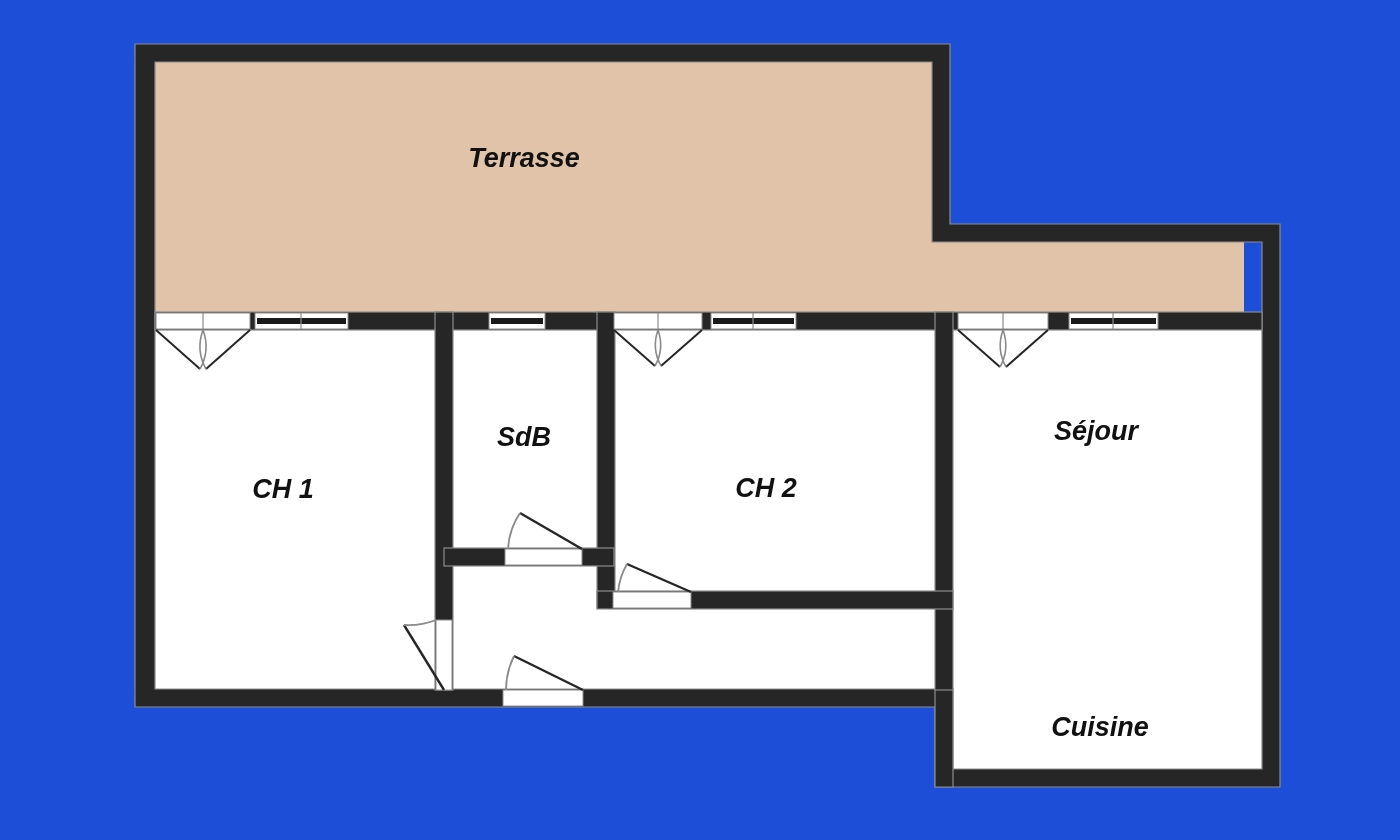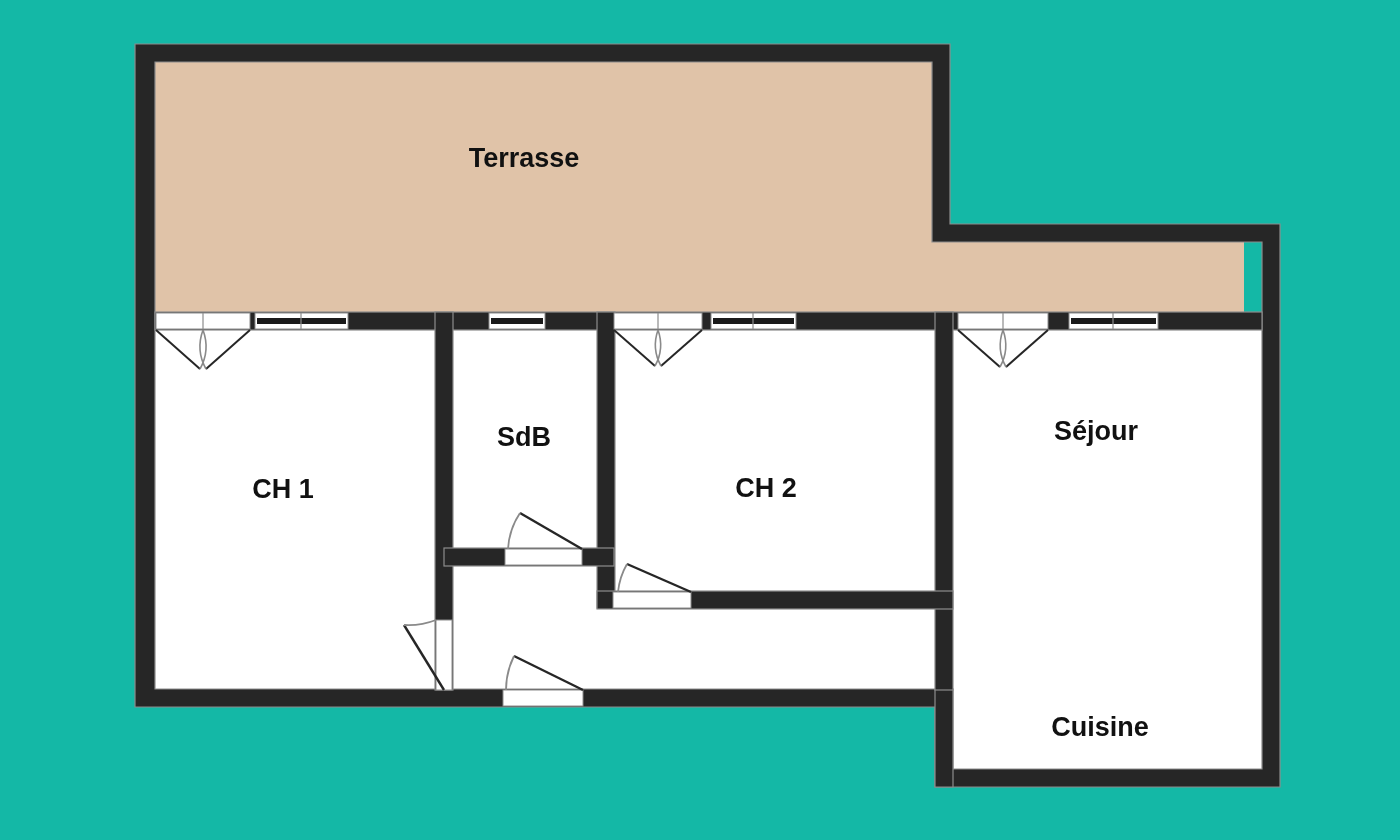--- a/index.html
+++ b/index.html
@@ -10,21 +10,22 @@
   body {
     width: 1400px;
     height: 840px;
     font-family: "Liberation Sans", sans-serif;
     overflow: hidden;
   }
   #floorplan-root {
     position: relative;
     width: 1400px;
     height: 840px;
-    background: #14b8a6;
+    background: #1d4ed8;
+    font-style: italic;
   }
   svg#plan-svg {
     display: block;
     width: 1400px;
     height: 840px;
   }
   .room-label {
     font-family: "Liberation Sans", sans-serif;
     font-weight: bold;
     font-size: 27px;

